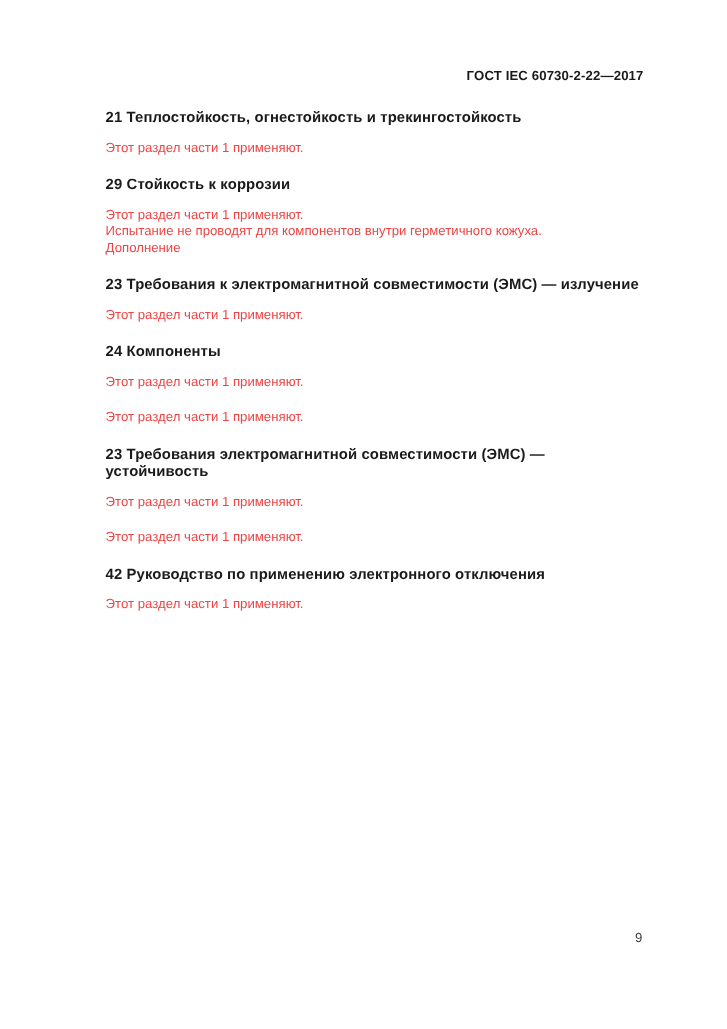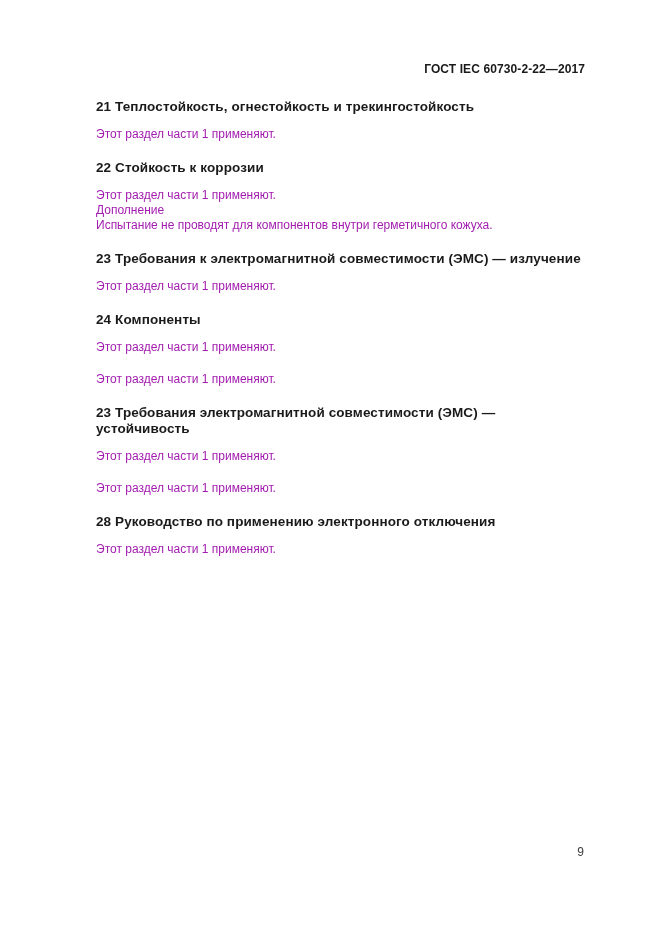--- a/index.html
+++ b/index.html
@@ -34,21 +34,21 @@
     font-size: 13.5px;
     font-weight: bold;
     color: #1a1a1a;
     line-height: 16px;
     margin: 0 0 11px 0;
     letter-spacing: 0.1px;
   }
   .section p {
     font-size: 12px;
     font-weight: normal;
-    color: #a21caf;
+    color: #ef4444;
     line-height: 13px;
     margin: 0;
   }
   .page-number {
     position: absolute;
     top: 842px;
     right: 78px;
     font-size: 12px;
     color: #3d3d3d;
   }
@@ -60,24 +60,24 @@
   <div class="content">
 
     <div class="doc-header">ГОСТ IEC 60730-2-22—2017</div>
 
     <div class="section">
       <h2>21 Теплостойкость, огнестойкость и трекингостойкость</h2>
       <p>Этот раздел части 1 применяют.</p>
     </div>
 
     <div class="section">
-      <h2>22 Стойкость к коррозии</h2>
+      <h2>29 Стойкость к коррозии</h2>
       <p>Этот раздел части 1 применяют.</p>
+      <p>Испытание не проводят для компонентов внутри герметичного кожуха.</p>
       <p>Дополнение</p>
-      <p>Испытание не проводят для компонентов внутри герметичного кожуха.</p>
     </div>
 
     <div class="section">
       <h2>23 Требования к электромагнитной совместимости (ЭМС) — излучение</h2>
       <p>Этот раздел части 1 применяют.</p>
     </div>
 
     <div class="section">
       <h2>24 Компоненты</h2>
       <p>Этот раздел части 1 применяют.</p>
@@ -90,20 +90,20 @@
     <div class="section">
       <h2>23 Требования электромагнитной совместимости (ЭМС) — устойчивость</h2>
       <p>Этот раздел части 1 применяют.</p>
     </div>
 
     <div class="section">
       <p>Этот раздел части 1 применяют.</p>
     </div>
 
     <div class="section">
-      <h2>28 Руководство по применению электронного отключения</h2>
+      <h2>42 Руководство по применению электронного отключения</h2>
       <p>Этот раздел части 1 применяют.</p>
     </div>
 
   </div>
 
   <div class="page-number">9</div>
 </div>
 
 </body></html>

